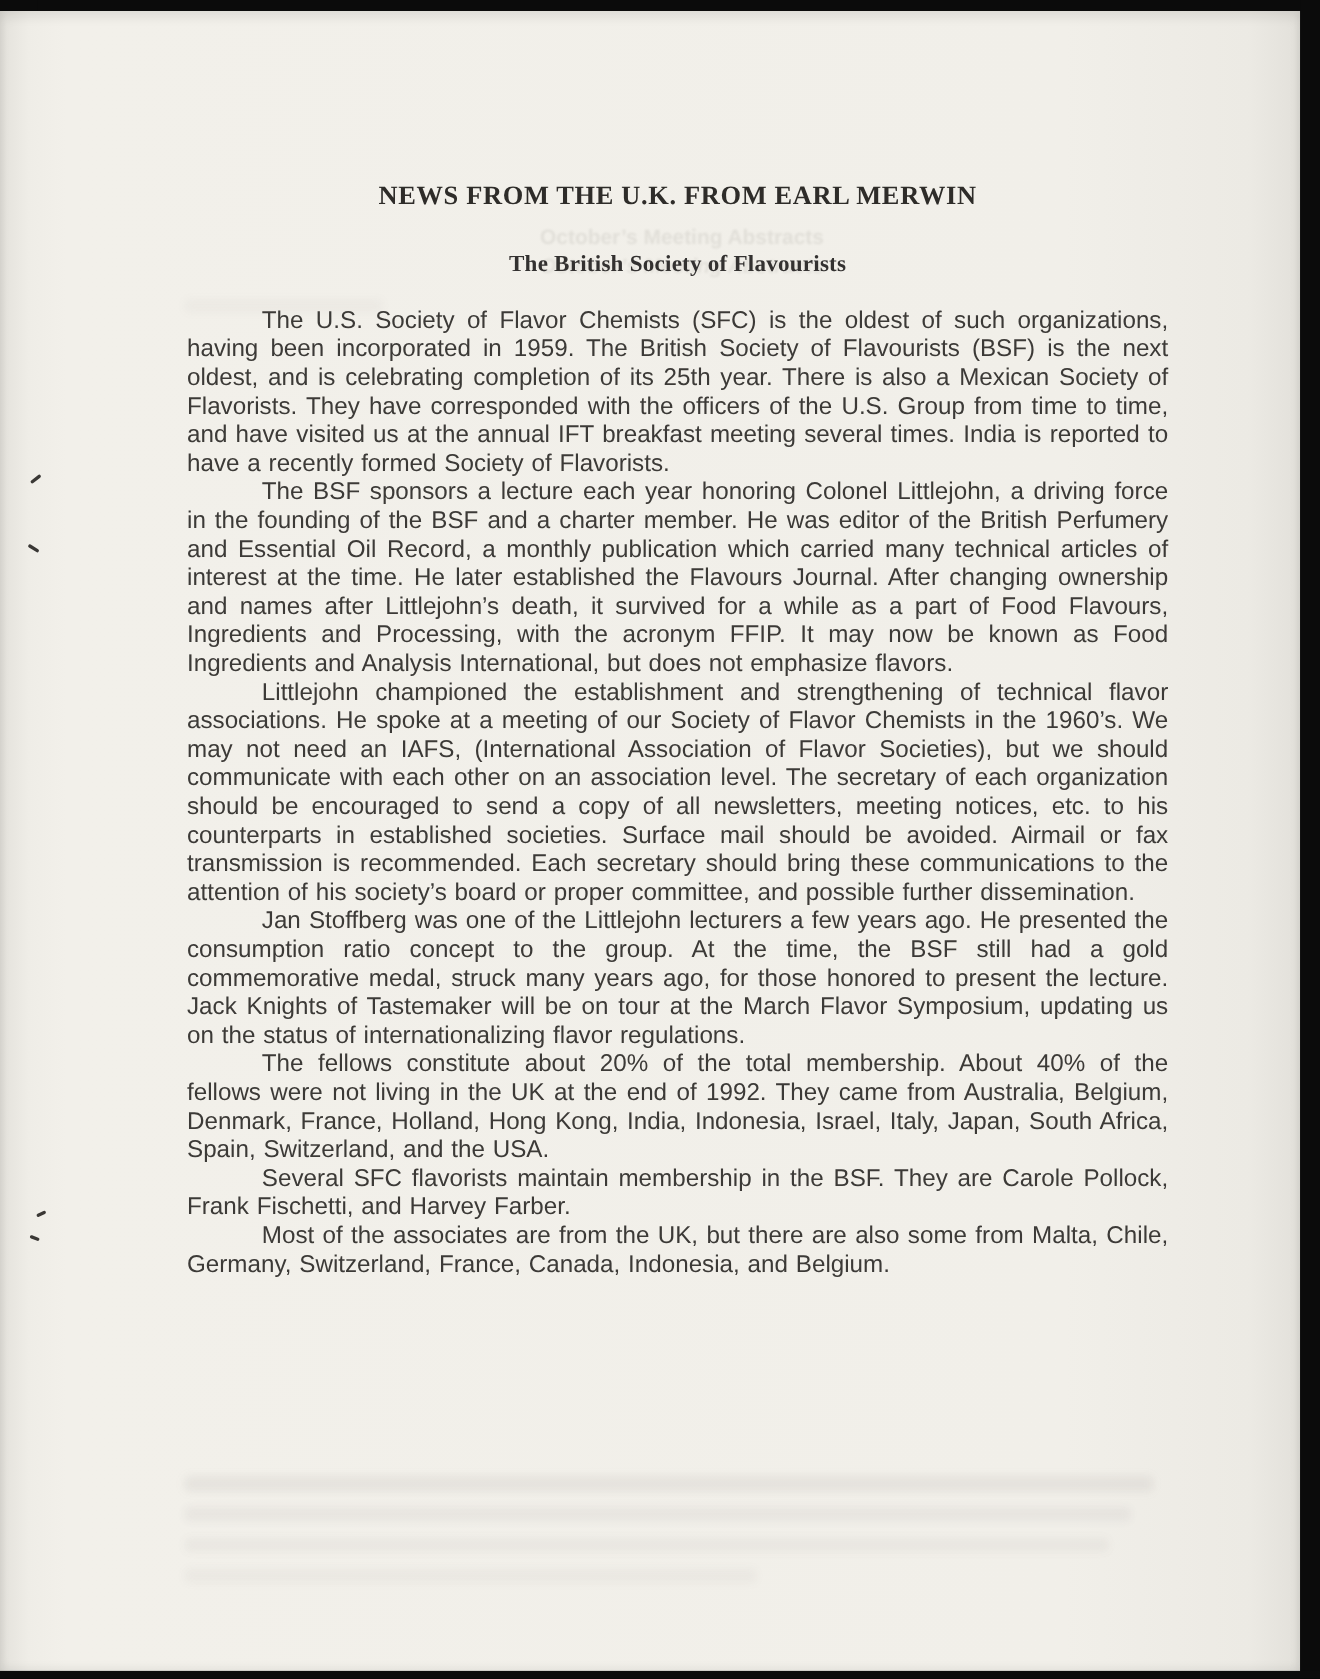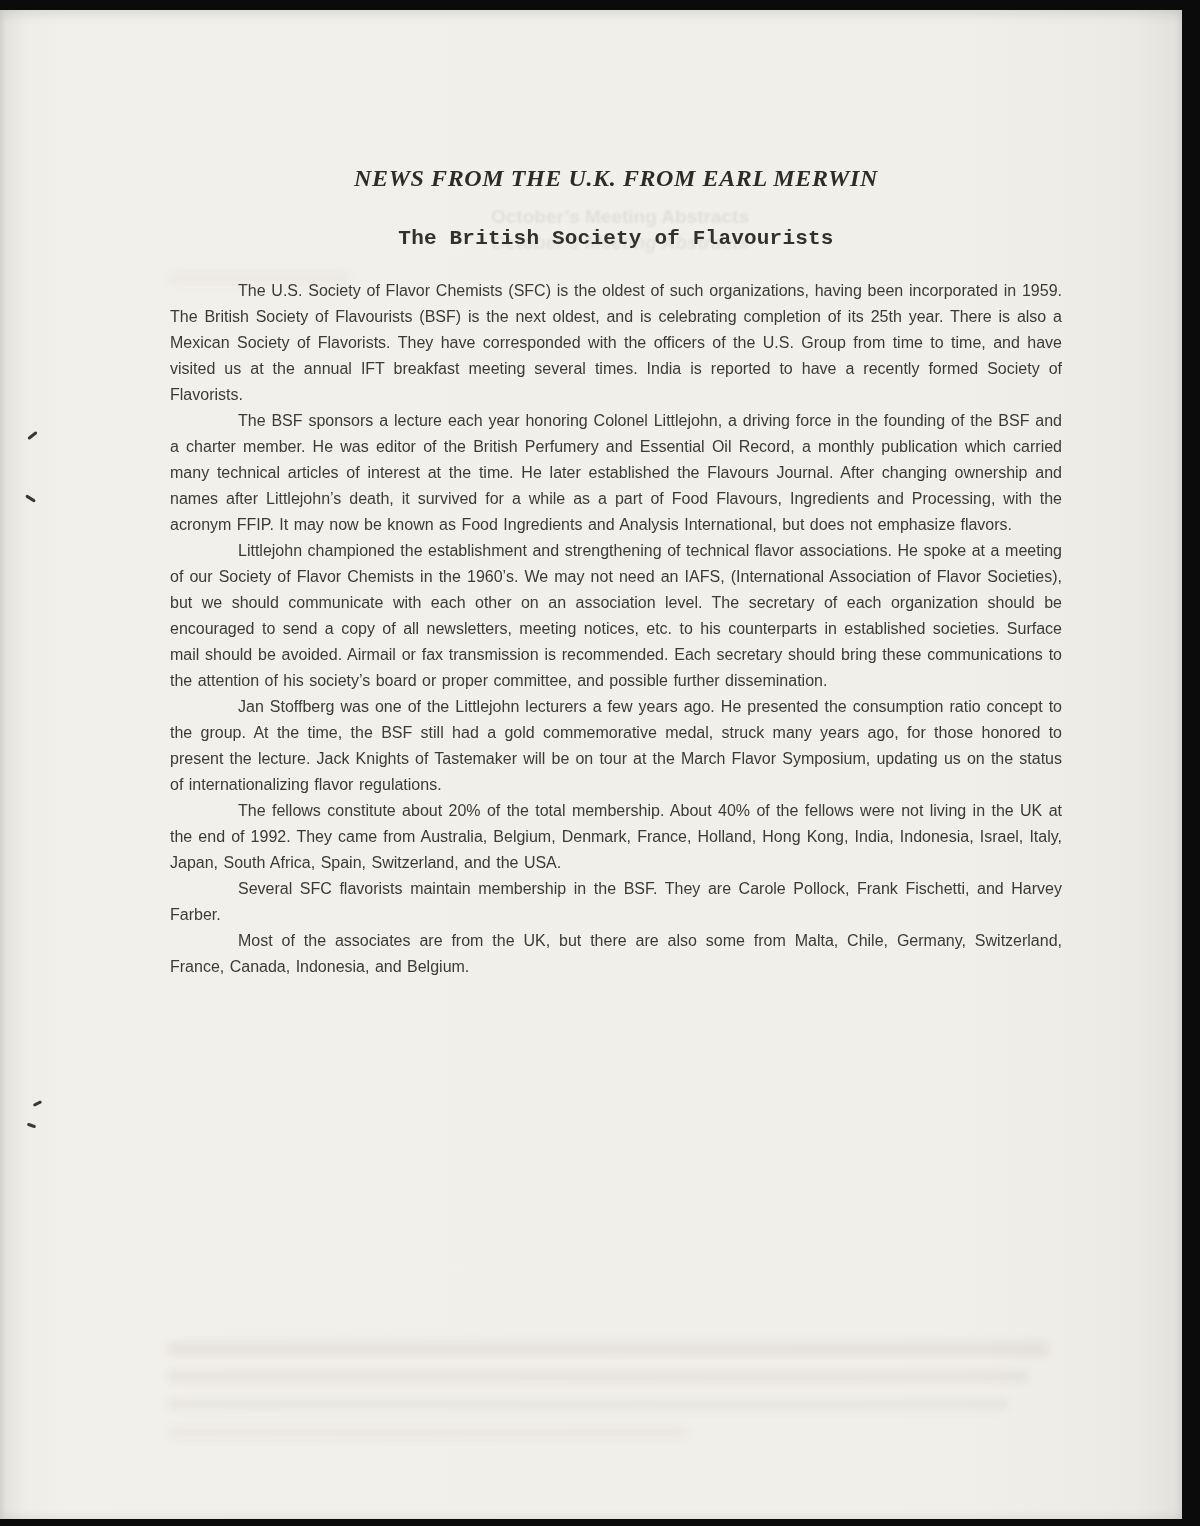--- a/index.html
+++ b/index.html
@@ -42,46 +42,45 @@
   .edge-bottom { bottom: 0; left: 0; width: 100%; height: 7px; }
 
   .page-title {
     position: absolute;
     top: 155px;
     left: 170px;
     width: 892px;
     margin: 0;
     text-align: center;
     font-family: "Liberation Serif", serif;
-    font-style: italic;
     font-weight: bold;
     font-size: 24px;
     letter-spacing: 0.6px;
     color: #2e2c29;
   }
   .page-subtitle {
     position: absolute;
     top: 217px;
     left: 170px;
     width: 892px;
     margin: 0;
     text-align: center;
-    font-family: Liberation Mono, monospace;
+    font-family: Liberation Serif, serif;
     font-weight: bold;
     font-size: 21px;
     letter-spacing: 0.2px;
     color: #333130;
   }
   .article-body {
     position: absolute;
     top: 268px;
     left: 170px;
     width: 892px;
     color: #3c3a37;
-    font-size: 16px;
+    font-size: 22px;
     line-height: 26px;
     text-align: justify;
   }
   .article-body p {
     margin: 0;
     text-indent: 68px;
     word-spacing: 1px;
   }
 
   

